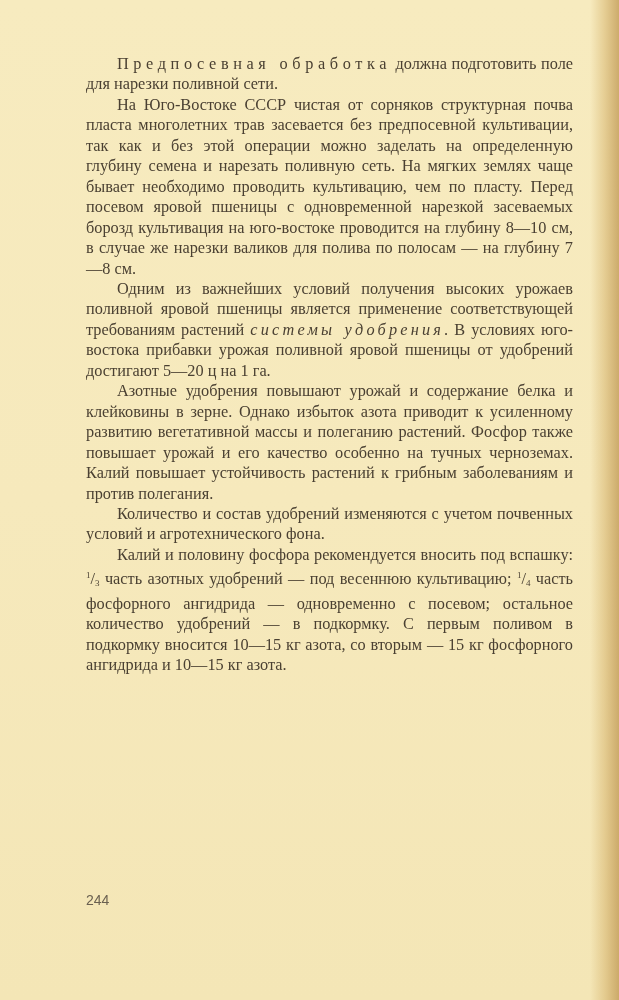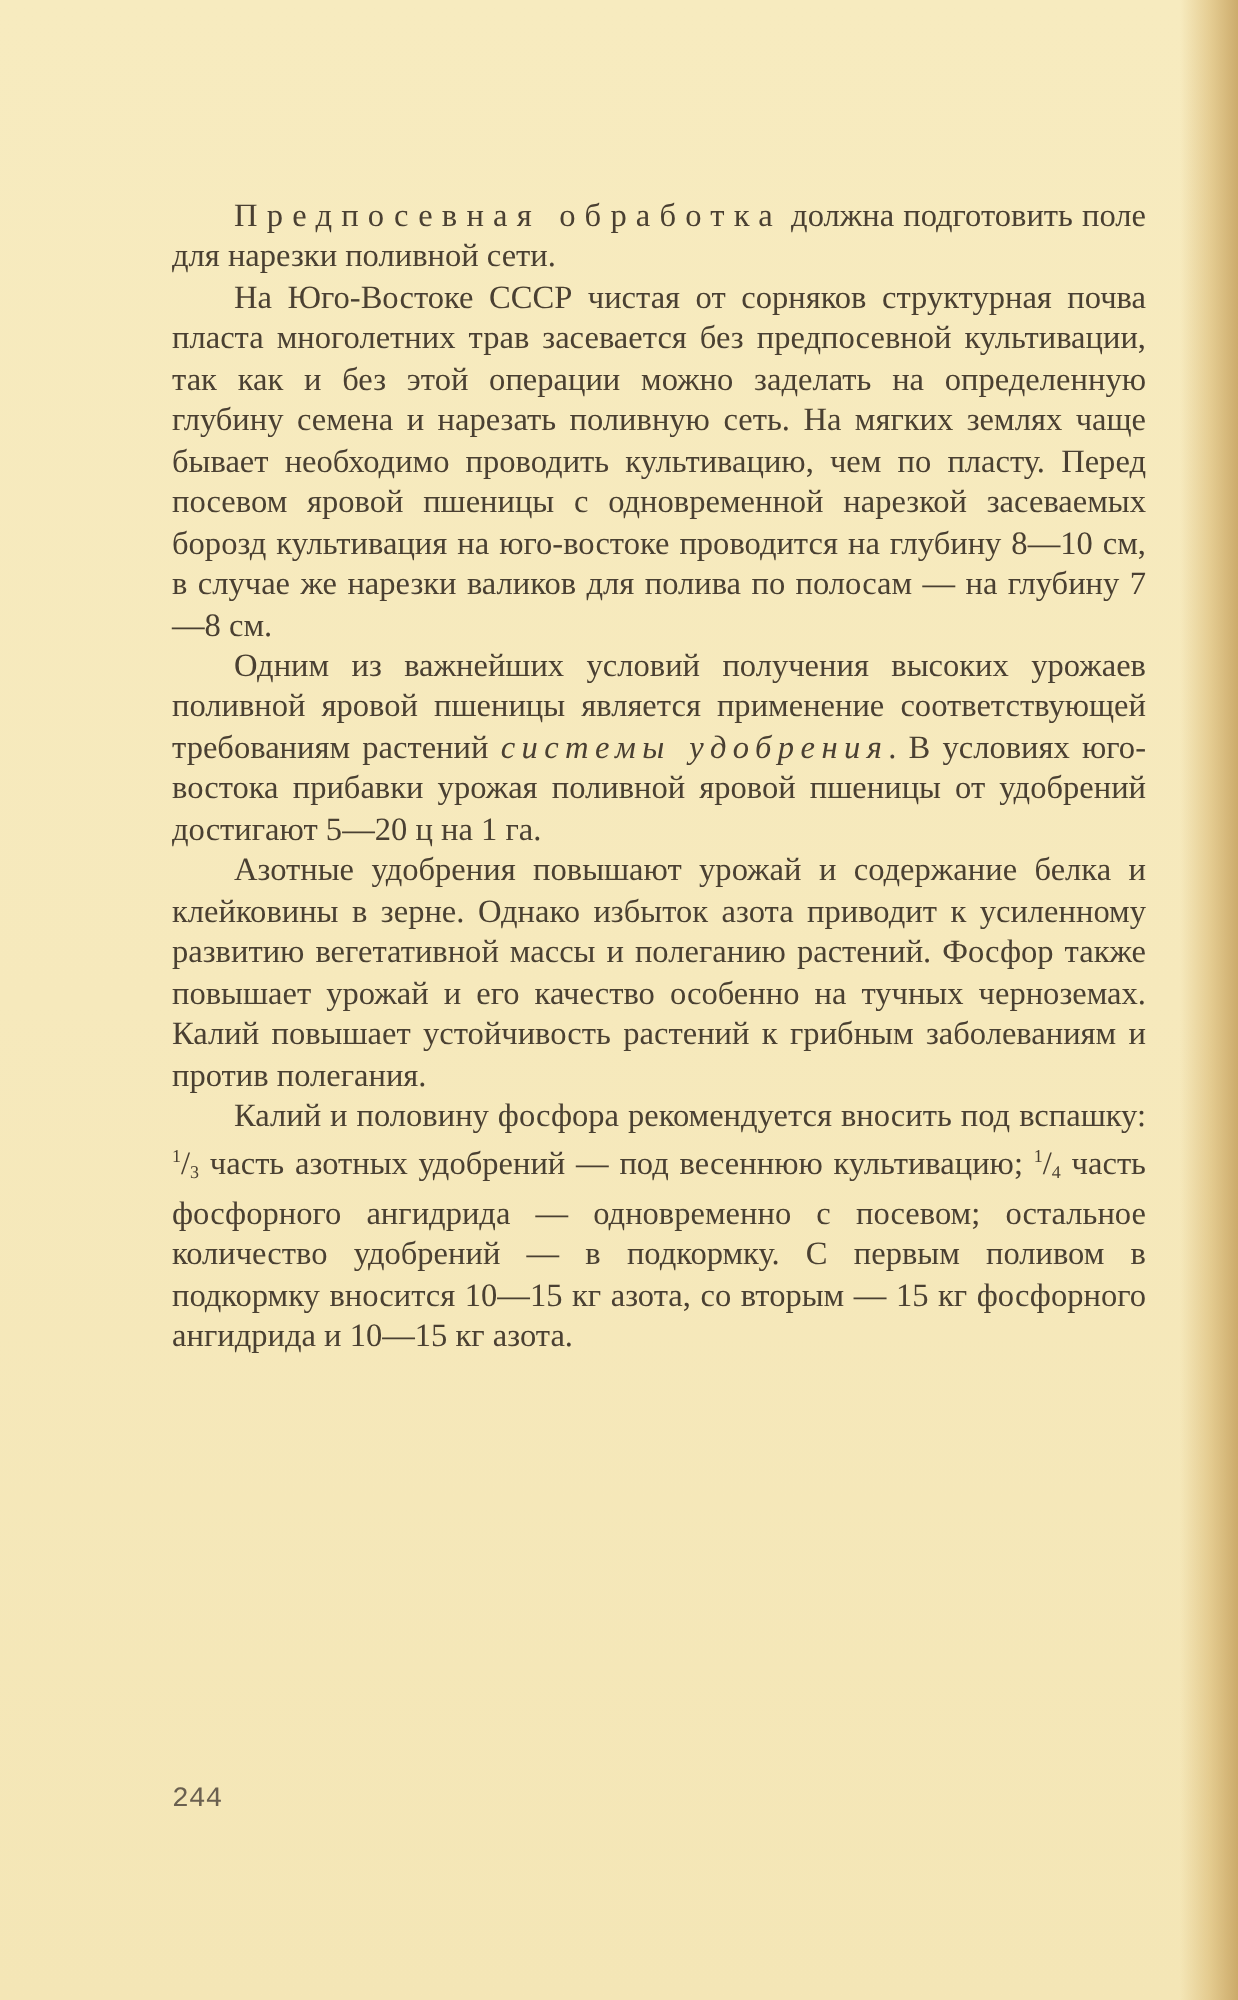--- a/index.html
+++ b/index.html
@@ -14,55 +14,55 @@
       background:
         linear-gradient(to right, rgba(246,233,187,0) 0px, rgba(246,233,187,0) 590px, rgba(214,180,110,0.55) 605px, rgba(190,150,80,0.75) 619px),
         linear-gradient(to bottom, #f7ebbf 0%, #f6e9bc 50%, #f4e6b6 100%);
     }
     .text-block {
       position: absolute; left: 86px; top: 54px; width: 487px;
       color: #4a4032;
       font-family: "Liberation Serif", "DejaVu Serif", serif;
       font-size: 16.3px;
       line-height: 20.45px;
-      margin-top: 44px;
     }
     .para {
       margin: 0; padding: 0;
       text-align: justify;
       text-indent: 31px;
       hyphens: manual;
     }
     .spaced { letter-spacing: 4.6px; }
     .spaced-sm { letter-spacing: 3.2px; font-style: italic; }
     .frac sup { font-size: 9px; vertical-align: 6px; }
     .frac sub { font-size: 9px; vertical-align: -2px; }
     .page-number {
       position: absolute; left: 86px; top: 892px;
       color: #6a6050;
-      font-family: Liberation Mono, monospace;
+      font-family: Liberation Sans, sans-serif;
       font-size: 14px;
       text-align: center;
     }
   </style>
 </head>
 <body>
 
 <div class="page">
   <div class="text-block">
 
     <p class="para"><span class="spaced">Предпосевная обработка</span><span> должна подготовить поле для нарезки поливной сети.</span></p>
 
     <p class="para">На Юго-Востоке СССР чистая от сорняков структурная почва пласта многолетних трав засевается без предпосевной культивации, так как и без этой операции можно заделать на определенную глубину семена и нарезать поливную сеть. На мягких землях чаще бывает необходимо проводить культивацию, чем по пласту. Перед посевом яровой пшеницы с одновременной нарезкой засеваемых борозд культивация на юго-востоке проводится на глубину 8—10 см, в случае же нарезки валиков для полива по полосам — на глубину 7—8 см.</p>
 
     <p class="para"><span>Одним из важнейших условий получения высоких урожаев поливной яровой пшеницы является применение соответствующей требованиям растений </span><span class="spaced-sm">системы удобрения</span><span>. В условиях юго-востока прибавки урожая поливной яровой пшеницы от удобрений достигают 5—20 ц на 1 га.</span></p>
 
 
 
     <p class="para">Азотные удобрения повышают урожай и содержание белка и клейковины в зерне. Однако избыток азота приводит к усиленному развитию вегетативной массы и полеганию растений. Фосфор также повышает урожай и его качество особенно на тучных черноземах. Калий повышает устойчивость растений к грибным заболеваниям и против полегания.</p>
 
+    <p class="para">Количество и состав удобрений изменяются с учетом почвенных условий и агротехнического фона.</p>
 
     <p class="para"><span>Калий и половину фосфора рекомендуется вносить под вспашку: </span><span class="frac"><sup>1</sup>/<sub>3</sub></span><span> часть азотных удобрений — под весеннюю культивацию; </span><span class="frac"><sup>1</sup>/<sub>4</sub></span><span> часть фосфорного ангидрида — одновременно с посевом; остальное количество удобрений — в подкормку. С первым поливом в подкормку вносится 10—15 кг азота, со вторым — 15 кг фосфорного ангидрида и 10—15 кг азота.</span></p>
 
   </div>
 
   <div class="page-number">244</div>
 </div>
 
 </body></html>

